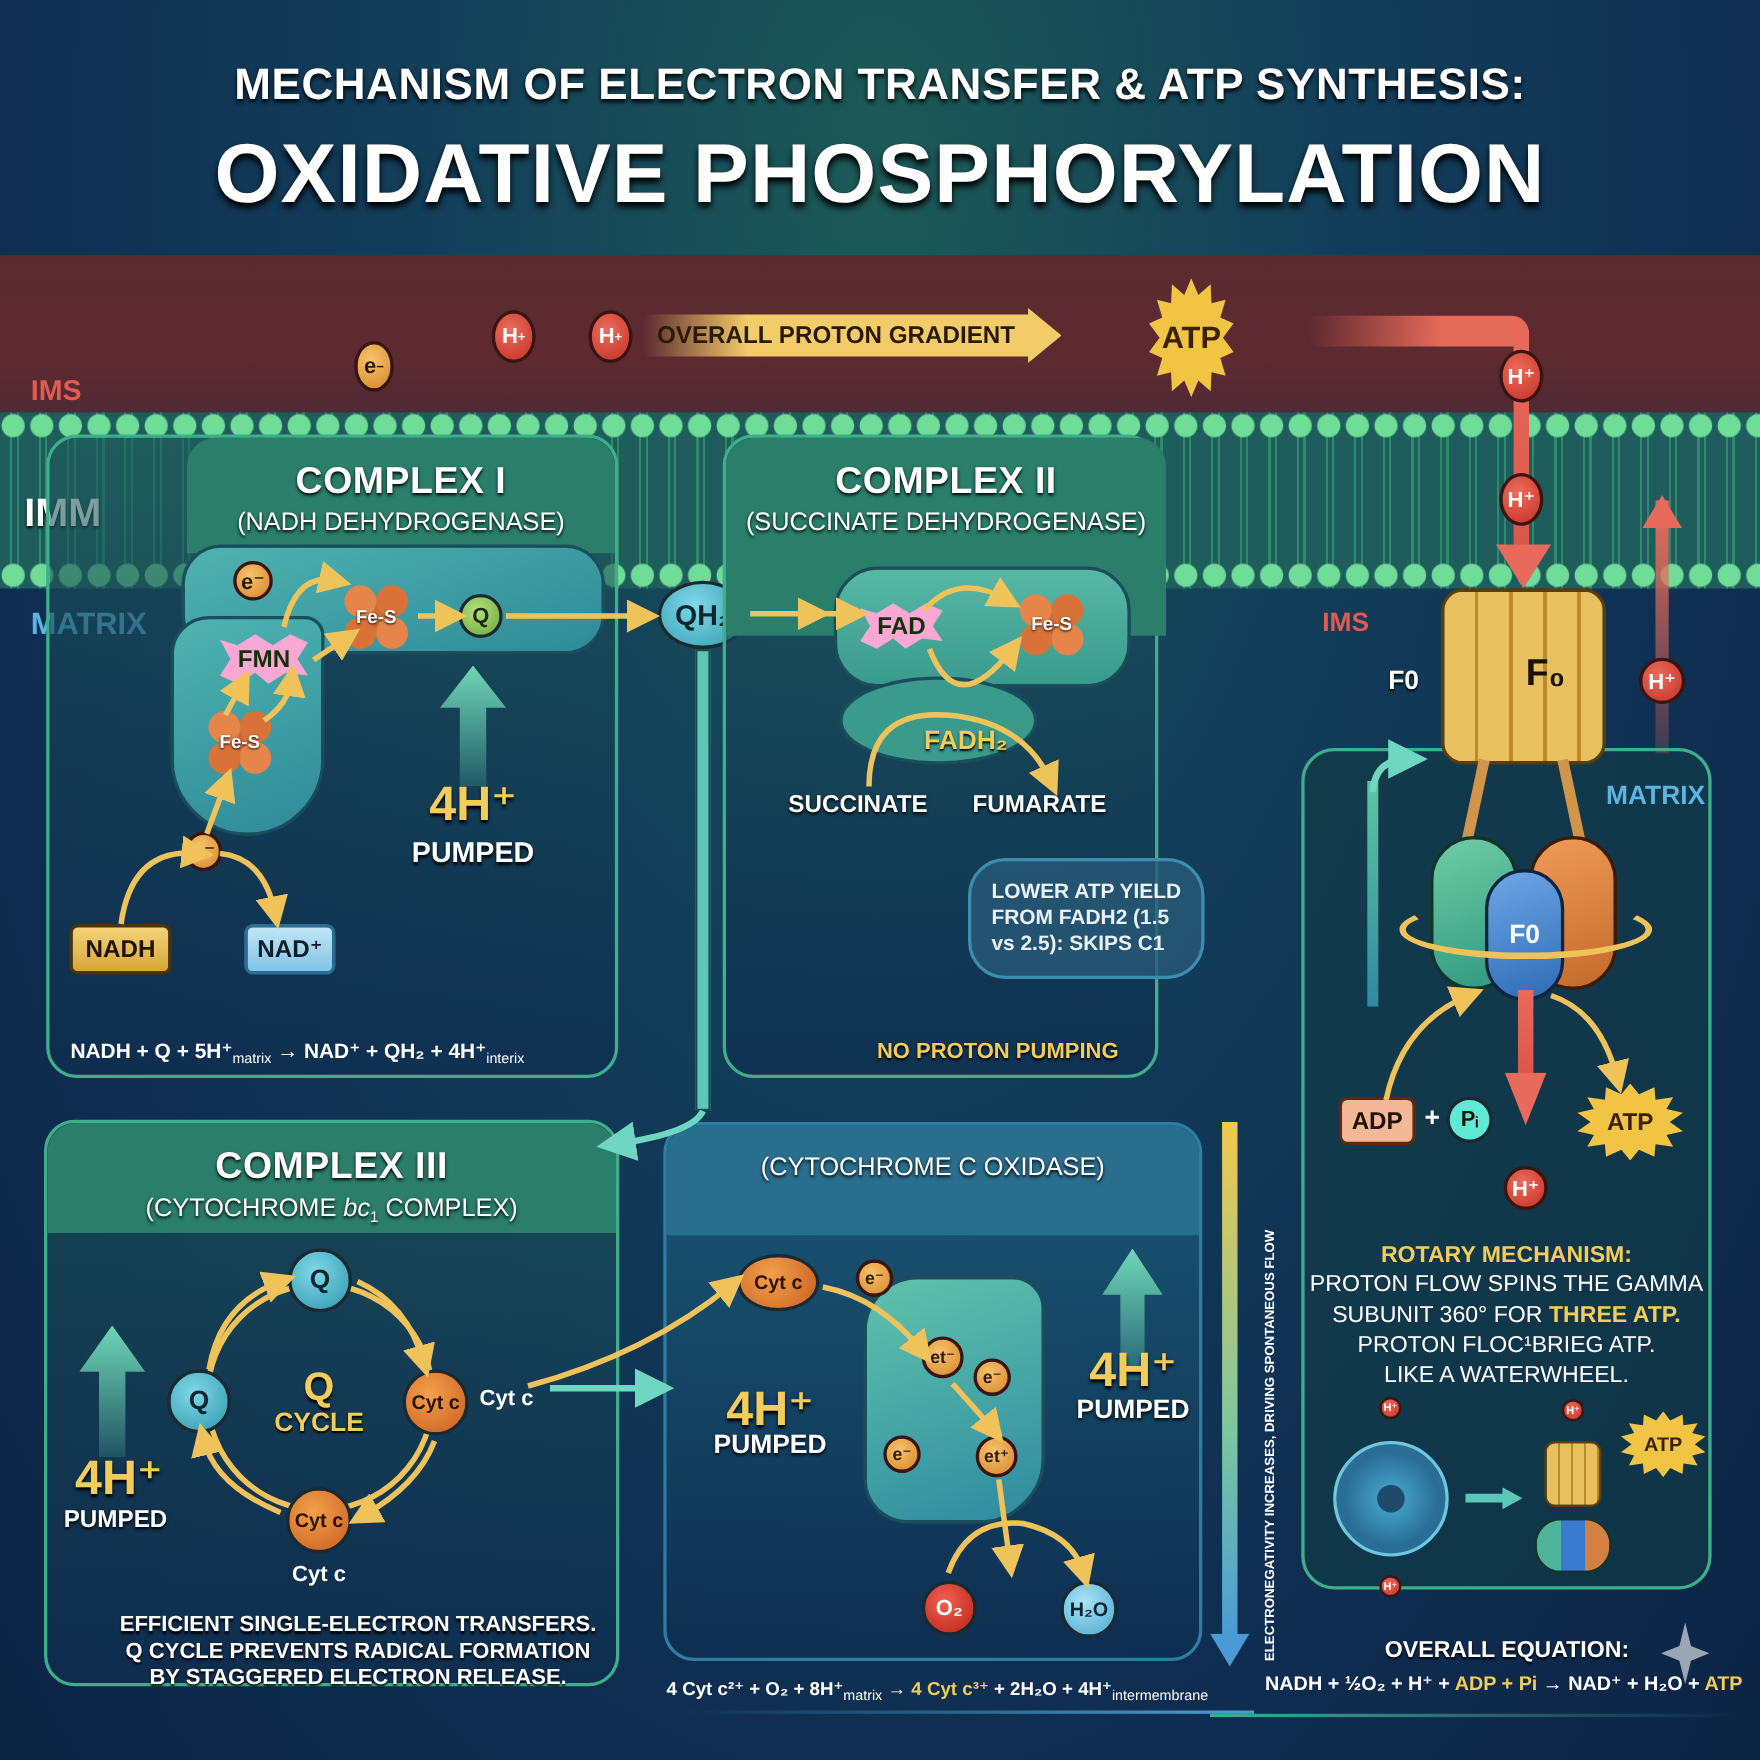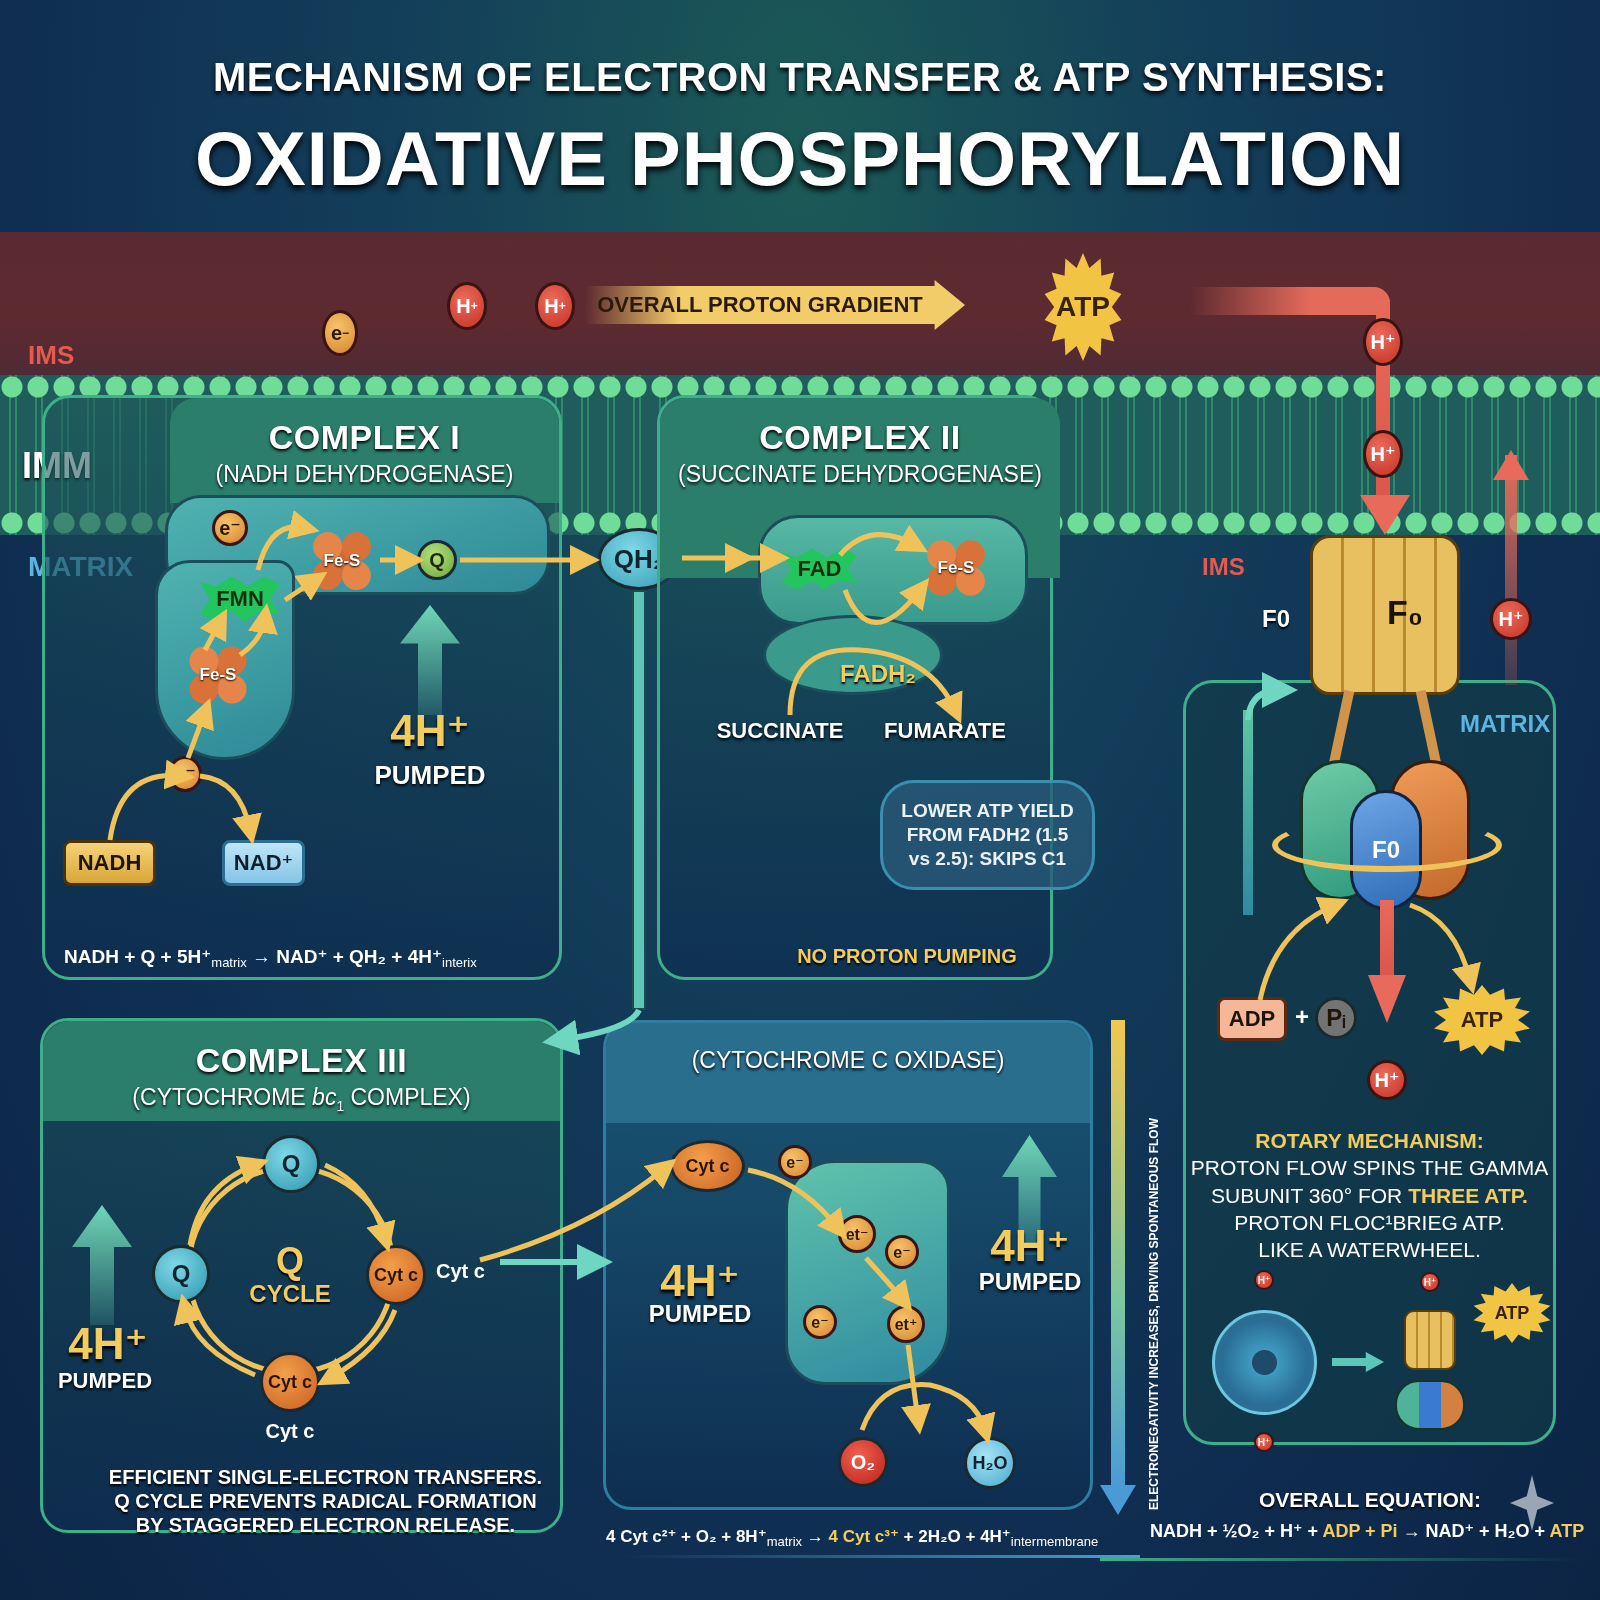--- a/index.html
+++ b/index.html
@@ -97,33 +97,33 @@
   .fes {
     background: radial-gradient(circle at 30% 30%, #e5854a 0 14px, transparent 15px),
                 radial-gradient(circle at 70% 30%, #d87238 0 14px, transparent 15px),
                 radial-gradient(circle at 30% 70%, #d87238 0 14px, transparent 15px),
                 radial-gradient(circle at 70% 70%, #e5854a 0 14px, transparent 15px),
                 radial-gradient(circle at 50% 50%, #cf6a30 0 16px, transparent 17px);
     display: flex; align-items: center; justify-content: center;
     color: #fff; font-weight: 700; font-size: 17px; text-shadow: 0 1px 2px #000;
   }
   .starburst-green {
-    background: #22c55e;
+    background: #f9a8d4;
     clip-path: polygon(0 15%, 20% 25%, 40% 5%, 60% 25%, 80% 5%, 100% 20%, 88% 50%, 100% 80%, 75% 75%, 55% 95%, 40% 75%, 20% 95%, 0 80%, 12% 50%);
     display: flex; align-items: center; justify-content: center; color: #14300a; font-weight: 700;
   }
   .blob {
     background: linear-gradient(160deg, #4fb3b0 0%, #2f8a98 100%);
     border: 3px solid #1b4d5a;
   }
   .caption { font-size: 22px; font-weight: 700; color: #fff; text-shadow: 0 2px 3px #000; text-align: center; }
   .note-bubble {
     border: 3px solid #3a8fae; border-radius: 34px;
     background: rgba(40,90,120,0.8);
-    display: flex; align-items: center; justify-content: center; text-align: center;
+    display: flex; align-items: center; justify-content: center; text-align: left;
     font-size: 19px; font-weight: 700; color: #e9f1f4; line-height: 1.25;
   }
   .flow-red { background: linear-gradient(180deg, #e86a5a, #d9564a); }
   .svgwrap { position: absolute; left: 0; top: 0; width: 1600px; height: 1600px; pointer-events: none; }
 </style>
 </head>
 <body>
 
 <div class="abs ims-band"></div>
 <div class="abs membrane"></div>
@@ -266,21 +266,21 @@
 <div class="abs" style="left:1493px;top:450px;width:36px;height:30px;background:#e86a5a;clip-path:polygon(50% 0,100% 100%,0 100%);"></div>
 <div class="abs hplus circle" style="left:1490px;top:598px;width:42px;height:42px;">
     <span>H⁺</span>
   </div>
 <div class="abs" style="left:1243px;top:710px;width:10px;height:205px;background:linear-gradient(180deg,#5cc7a0,#2f8aa0);"></div>
 
 <div class="abs pill" style="left:1217px;top:997px;width:70px;height:44px;background:#f4b898;color:#1f1208;border-color:#5a2a14;font-size:22px;">
     <span>ADP</span>
   </div>
 <div class="abs" style="left:1295px;top:1003px;font-size:24px;font-weight:700;">+</div>
-<div class="abs node" style="left:1315px;top:997px;width:42px;height:42px;background:#737373;color:#1f1608;font-size:24px;">
+<div class="abs node" style="left:1315px;top:997px;width:42px;height:42px;background:#5eead4;color:#1f1608;font-size:20px;">
     <span>Pᵢ</span>
   </div>
 <div class="abs star" style="left:1432px;top:985px;width:100px;height:70px;font-size:22px;">
     <span>ATP</span>
   </div>
 
 <div class="abs" style="left:1183px;top:1127px;width:373px;text-align:center;font-size:21px;line-height:1.3;">
   <div style="font-weight:700;color:#f3cd5c;">ROTARY MECHANISM:</div>
   <div>PROTON FLOW SPINS THE GAMMA</div>
   <div><span>SUBUNIT 360° FOR </span><span style="font-weight:700;color:#f3cd5c;">THREE ATP.</span></div>

